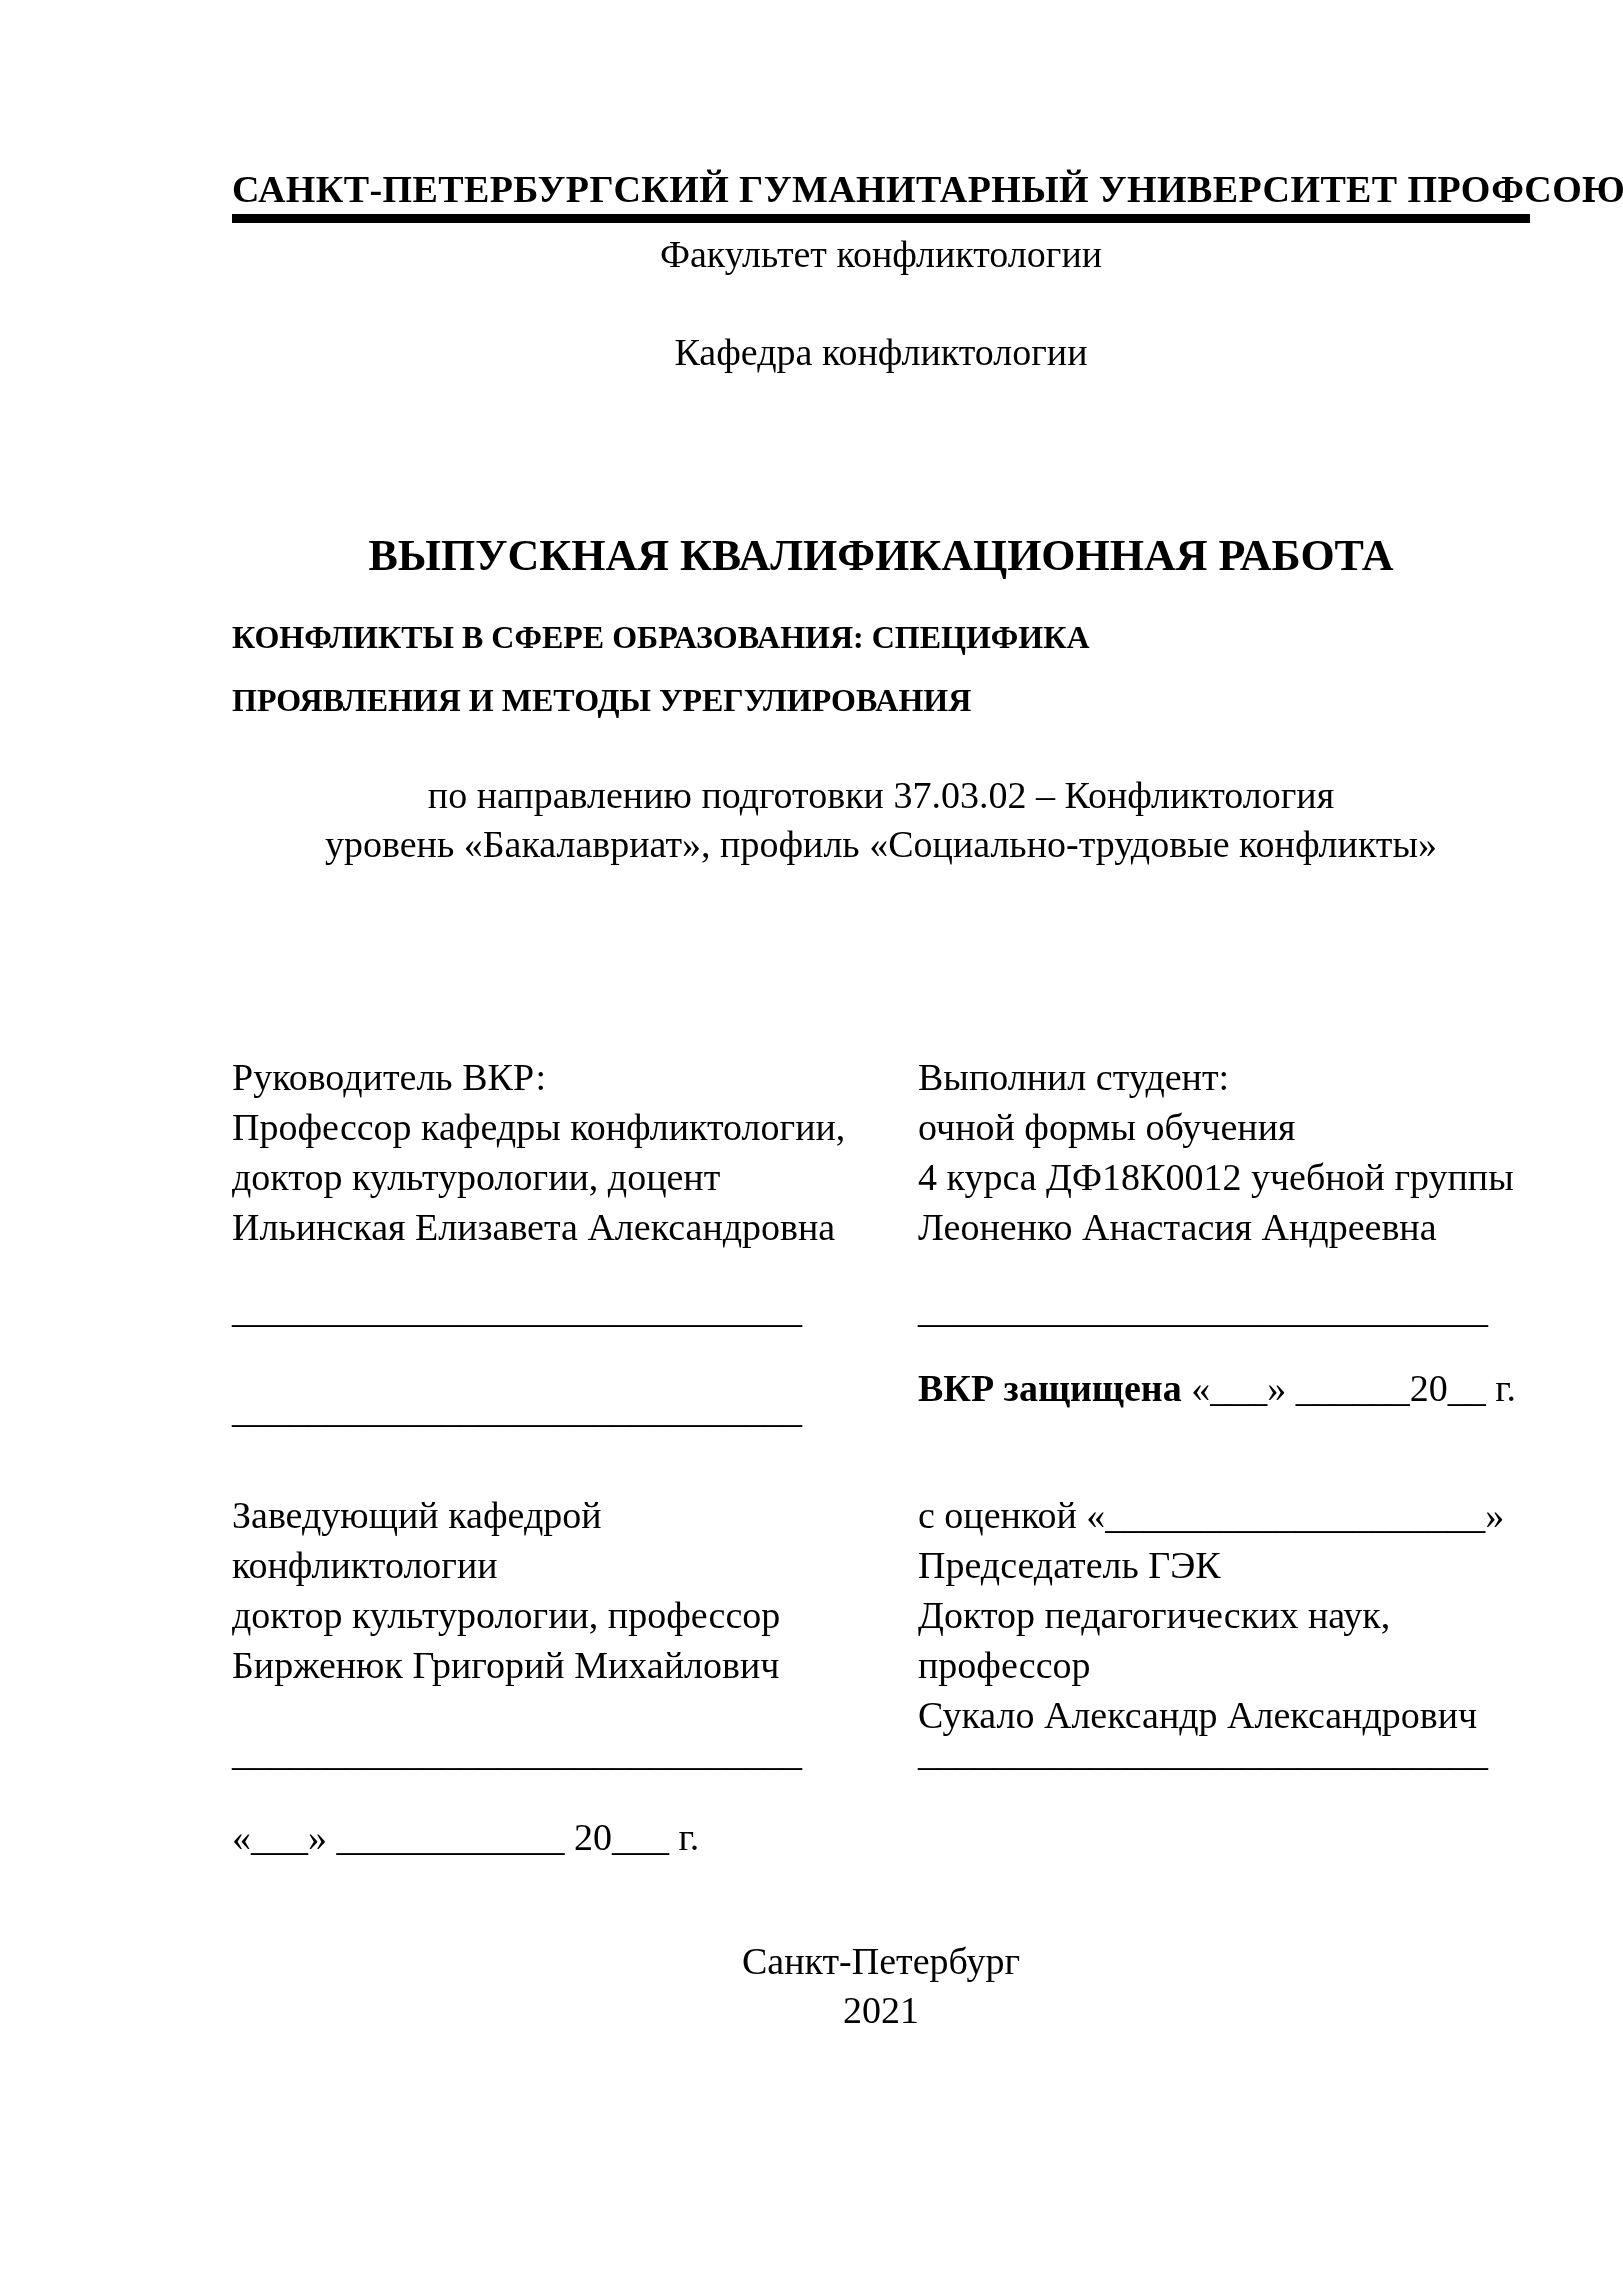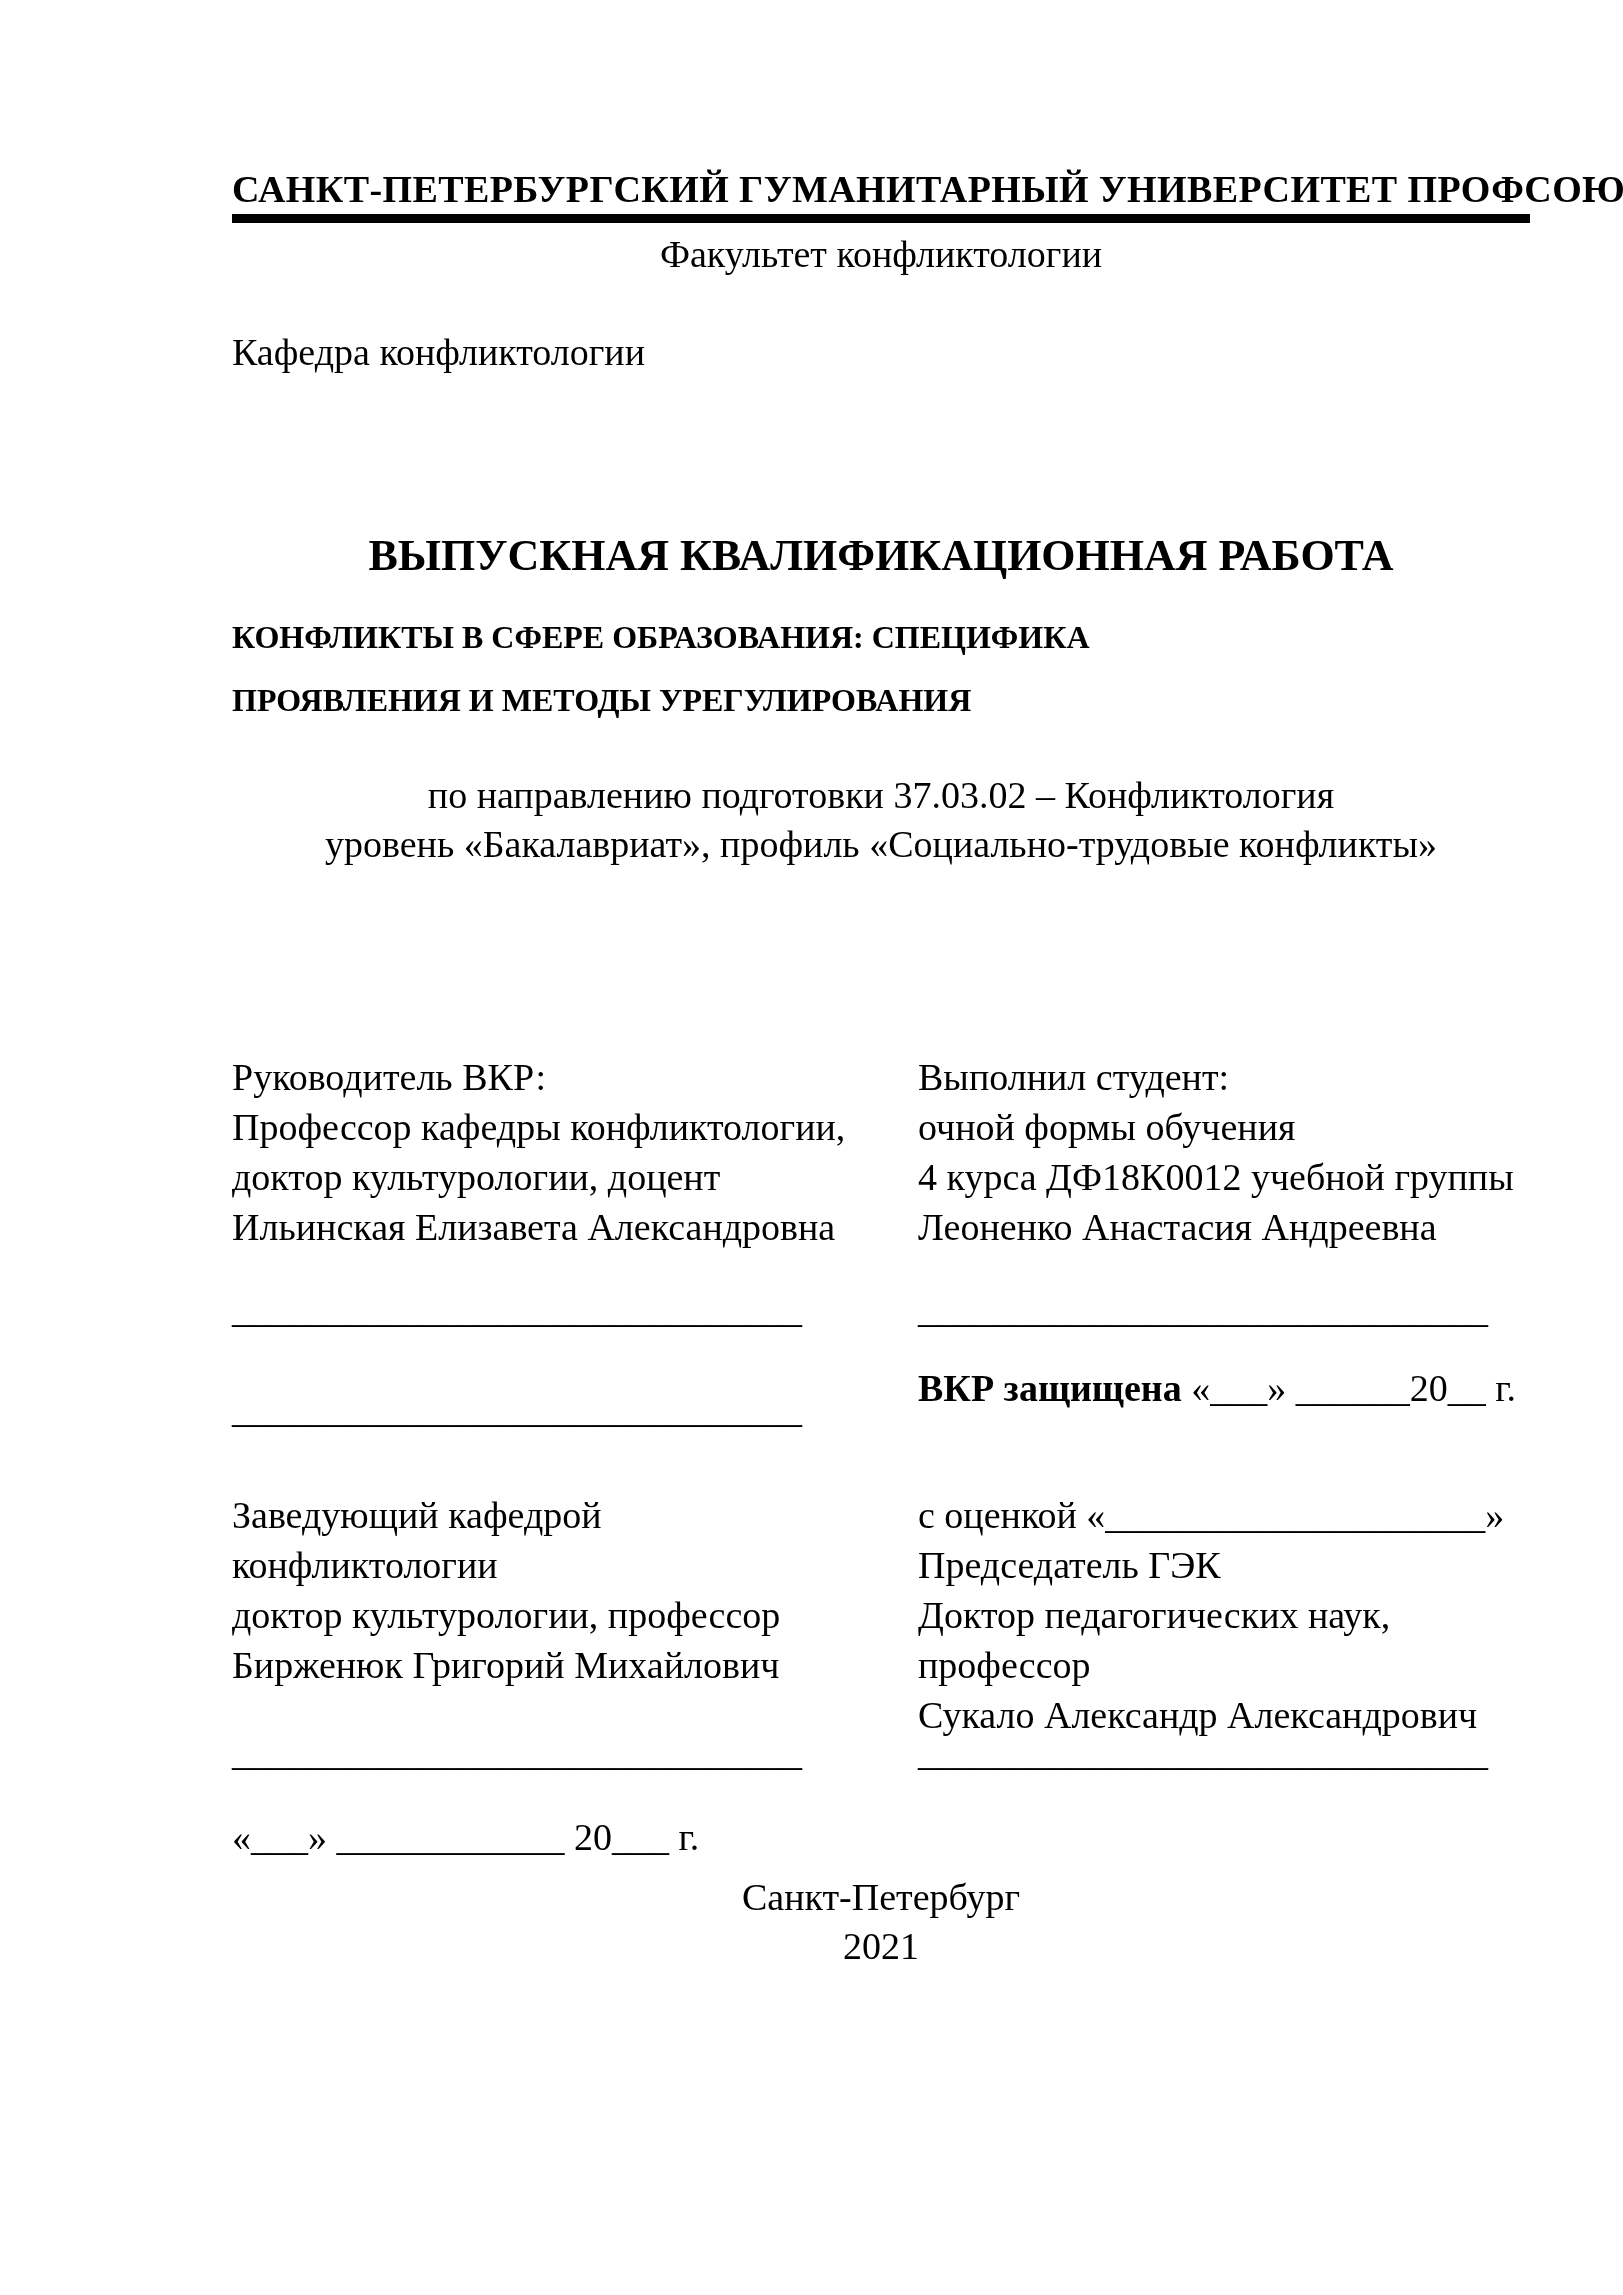--- a/index.html
+++ b/index.html
@@ -33,21 +33,21 @@
     font-size: 38px;
     letter-spacing: 0.4px;
     white-space: nowrap;
   }
   .header-rule {
     top: 214px;
     height: 8.6px;
     background: #000000;
   }
   .faculty { top: 232px; text-align: center; }
-  .department { top: 330px; text-align: left; }
+  .department { top: 330px; text-align: center; }
 
   .work-type {
     top: 515px;
     text-align: center;
     font-weight: bold;
     font-size: 44px;
     margin-top: 15px;
   }
   .thesis-title {
     top: 606px;
@@ -71,21 +71,21 @@
   .sig-row-2 { top: 1366px; }
   .row-2 { top: 1466px; }
   .sig-row-3 { top: 1709px; }
 
   .sig { white-space: nowrap; letter-spacing: 0; margin-top: 21px; }
   .bold { font-weight: bold; }
 
   .date-line { top: 1815px; white-space: nowrap; }
 
   .footer {
-    top: 1873px;
+    top: 1937px;
     text-align: center;
     line-height: 49px;
   }
 </style>
 </head>
 <body>
 
 <div class="page">
   <div class="content">
 

